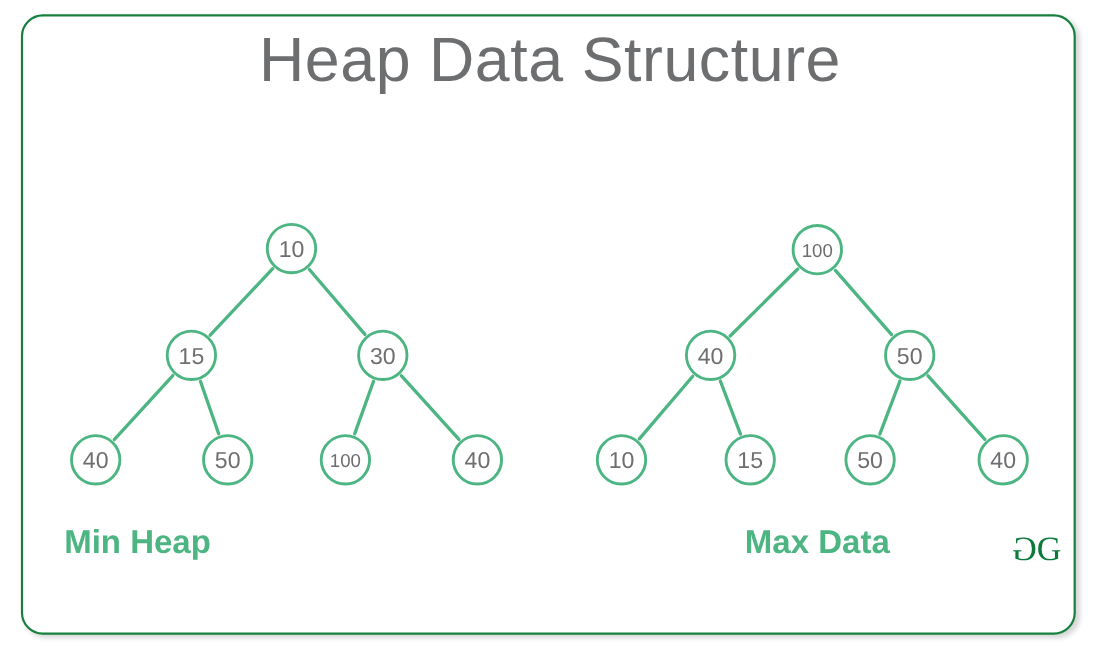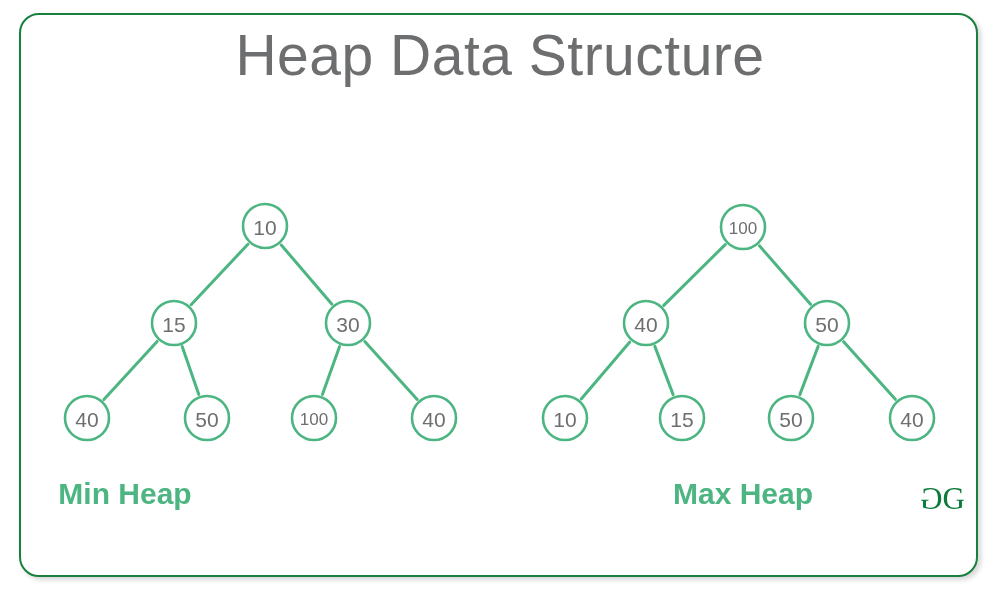--- a/index.html
+++ b/index.html
@@ -164,17 +164,17 @@
         </g>
         <g>
           <circle cx="912" cy="418" r="22" fill="#ffffff" stroke="#4cb582" stroke-width="2.6"></circle>
           <text x="912" y="419" class="node-text" font-size="21" fill="#6d6e70">40</text>
         </g>
       </g>
     </svg>
 
   <div class="heap-label" id="label-min" style="left: 125px; top: 477px;">Min Heap</div>
 
-  <div class="heap-label" id="label-max" style="left: 613px; top: 477px;">Max Heap</div>
+  <div class="heap-label" id="label-max" style="left: 613px; top: 477px;">Max Data</div>
 
   <div id="logo"><span class="mirror">G</span><span>G</span></div>
 
 </div>
 
 </body></html>

